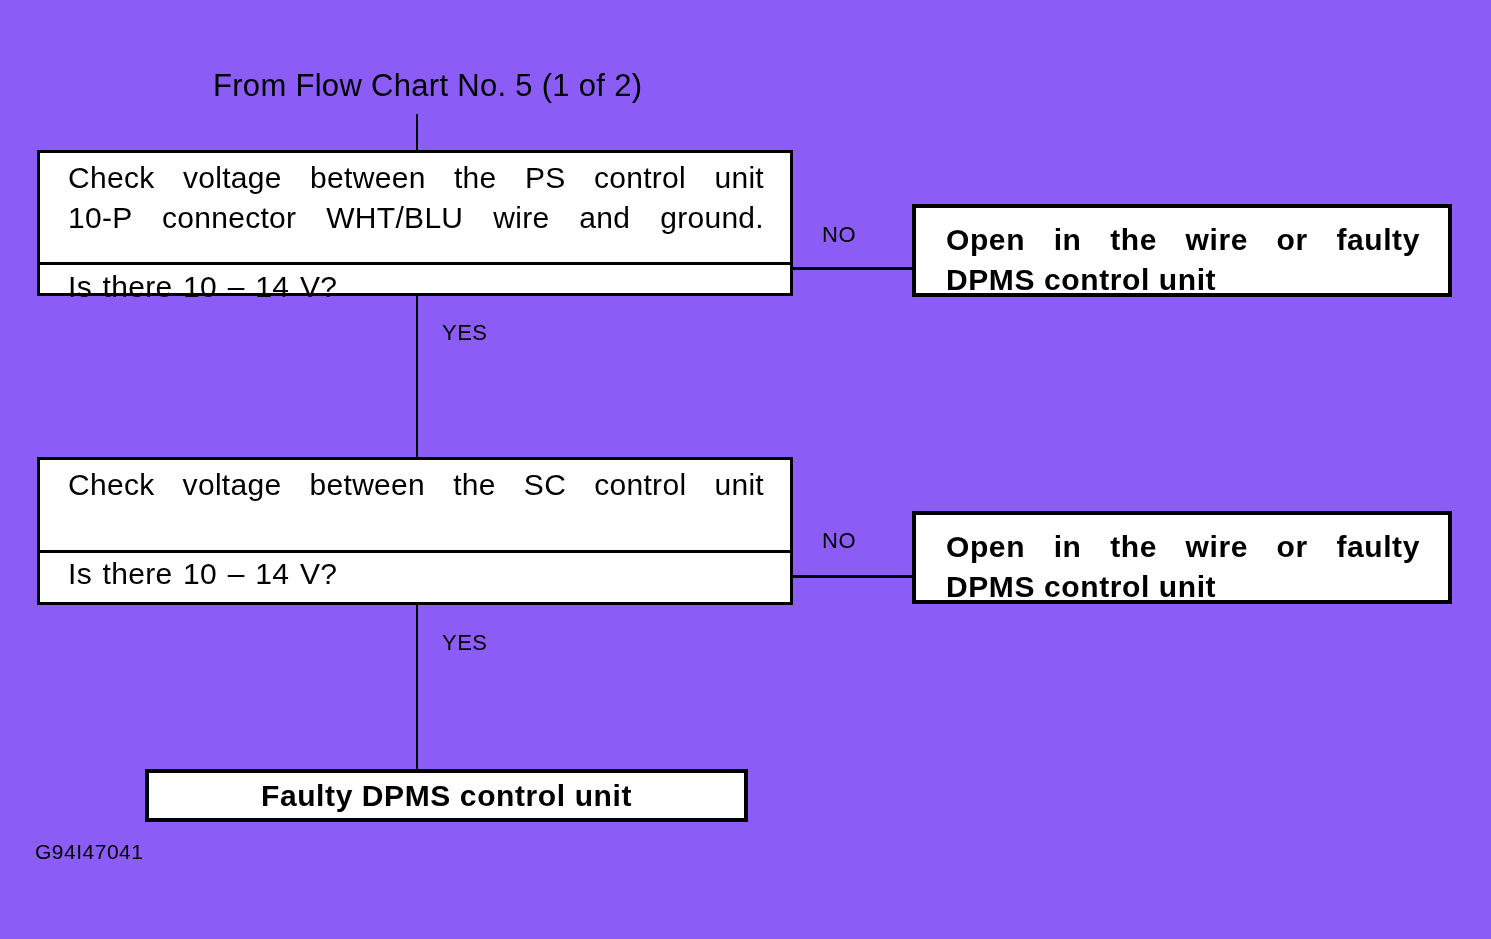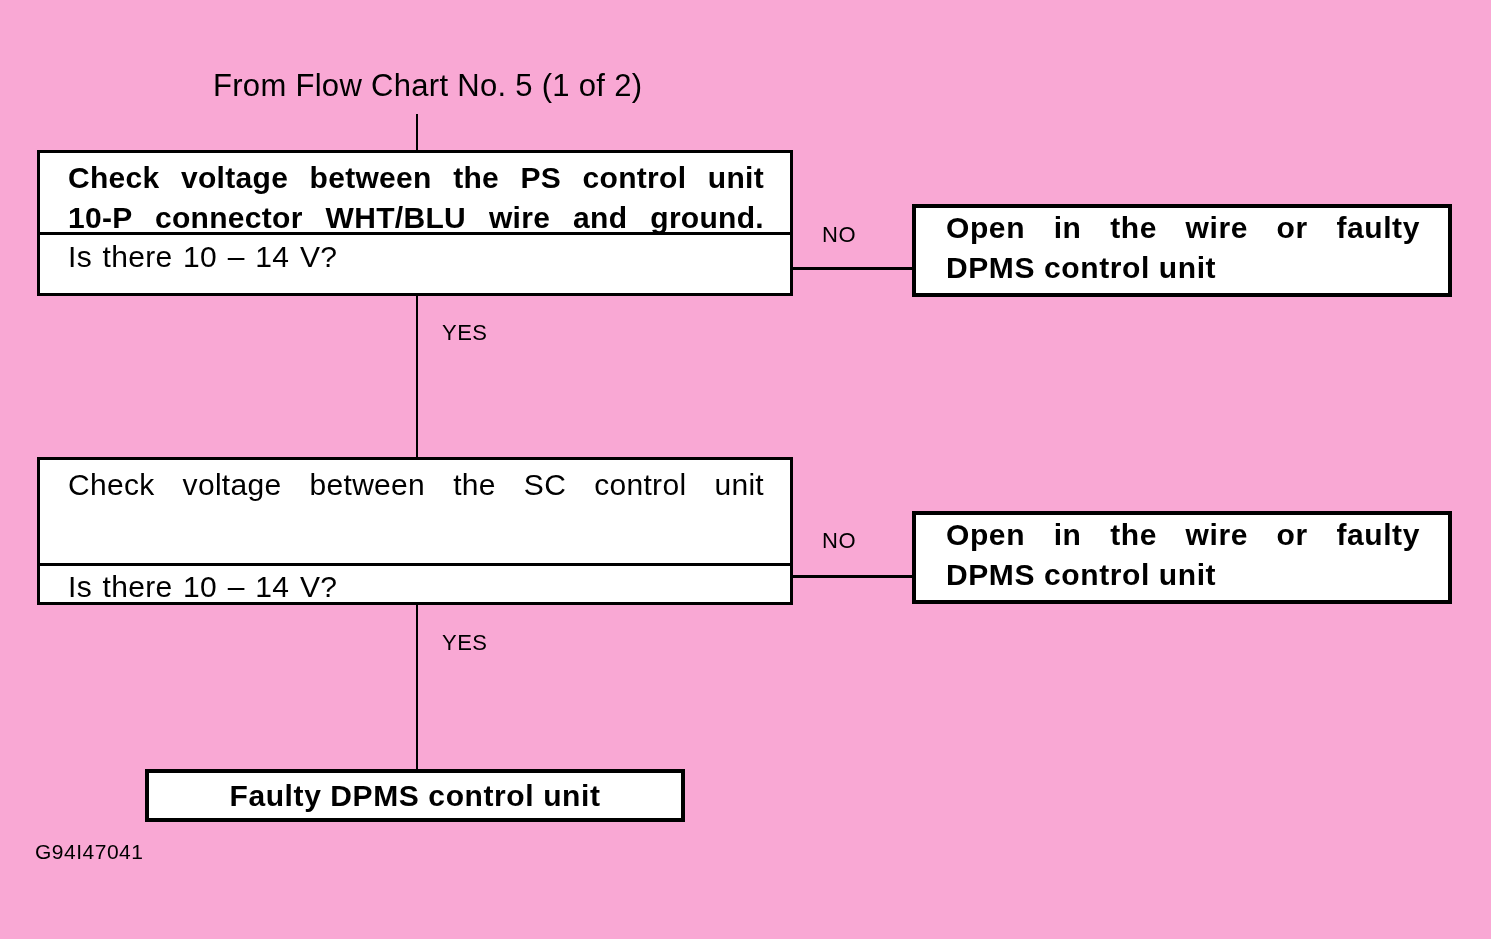--- a/index.html
+++ b/index.html
@@ -4,21 +4,21 @@
 <style>
   html, body {
     margin: 0;
     padding: 0;
     background: #ffffff;
   }
   .canvas {
     position: relative;
     width: 1491px;
     height: 939px;
-    background: #f9a8d4;
+    background: #8b5cf6;
     font-family: "Liberation Sans", "DejaVu Sans", sans-serif;
     color: #0b0b0b;
     overflow: hidden;
   }
   .title {
     position: absolute;
     left: 213px;
     top: 68px;
     font-size: 31px;
     line-height: 36px;
@@ -45,39 +45,39 @@
     border-width: 4px;
   }
   .instr {
     box-sizing: border-box;
     border-bottom: 3px solid #000;
     padding: 5px 26px 0 28px;
     font-size: 30px;
     line-height: 40px;
     letter-spacing: 0.3px;
   }
-  .box1 .instr { height: 82px; font-weight: bold; }
-  .box2 .instr { height: 106px; }
+  .box1 .instr { height: 112px; }
+  .box2 .instr { height: 93px; }
   .jline {
     text-align: justify;
     text-align-last: justify;
   }
   .question {
     box-sizing: border-box;
     padding: 0 26px 7px 28px;
     font-size: 30px;
     letter-spacing: 0.3px;
     word-spacing: 2px;
     display: flex;
     align-items: center;
   }
   .box1 .question { height: 50px; }
   .box2 .question { height: 49px; }
   .result {
-    padding: 0 28px 0 30px;
+    padding: 12px 28px 0 30px;
     font-size: 30px;
     font-weight: 700;
     line-height: 40px;
     letter-spacing: 0.6px;
   }
   .branch-label {
     position: absolute;
     font-size: 22px;
     letter-spacing: 0.5px;
     white-space: nowrap;
@@ -141,19 +141,19 @@
   <div class="box box--bold" style="left:912px; top:511px; width:540px; height:93px;">
     <div class="result">
       <div class="jline">Open in the wire or faulty</div>
       <div>DPMS control unit</div>
     </div>
   </div>
 
   <div class="vline" style="left:416px; top:605px; height:164px;"></div>
   <div class="branch-label" style="left:442px; top:630px;">YES</div>
 
-  <div class="box box--bold final-box" style="left:145px; top:769px; width:540px; height:53px;">
+  <div class="box box--bold final-box" style="left:145px; top:769px; width:603px; height:53px;">
     <span>Faulty DPMS control unit</span>
   </div>
 
   <div class="figure-id">G94I47041</div>
 
 </div>
 
 </body></html>

